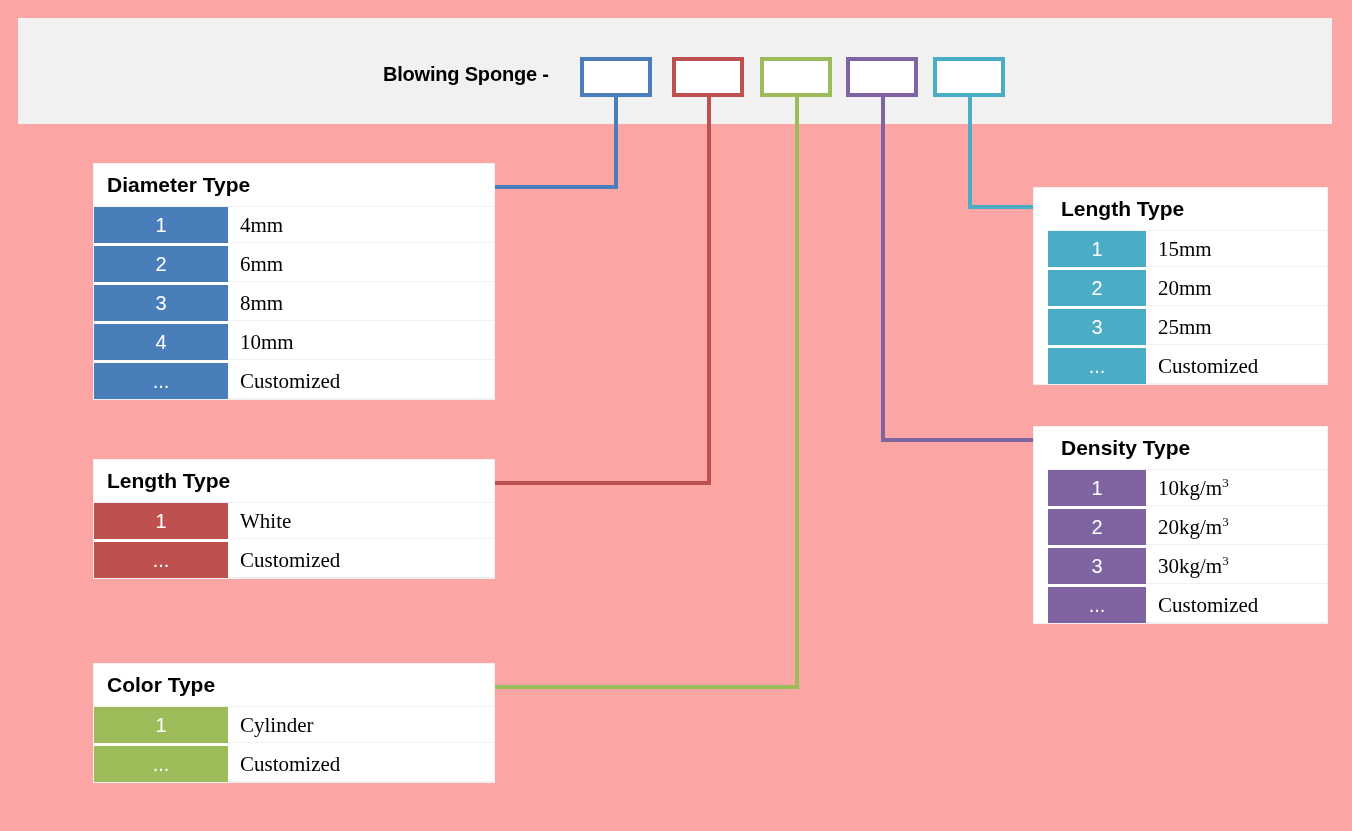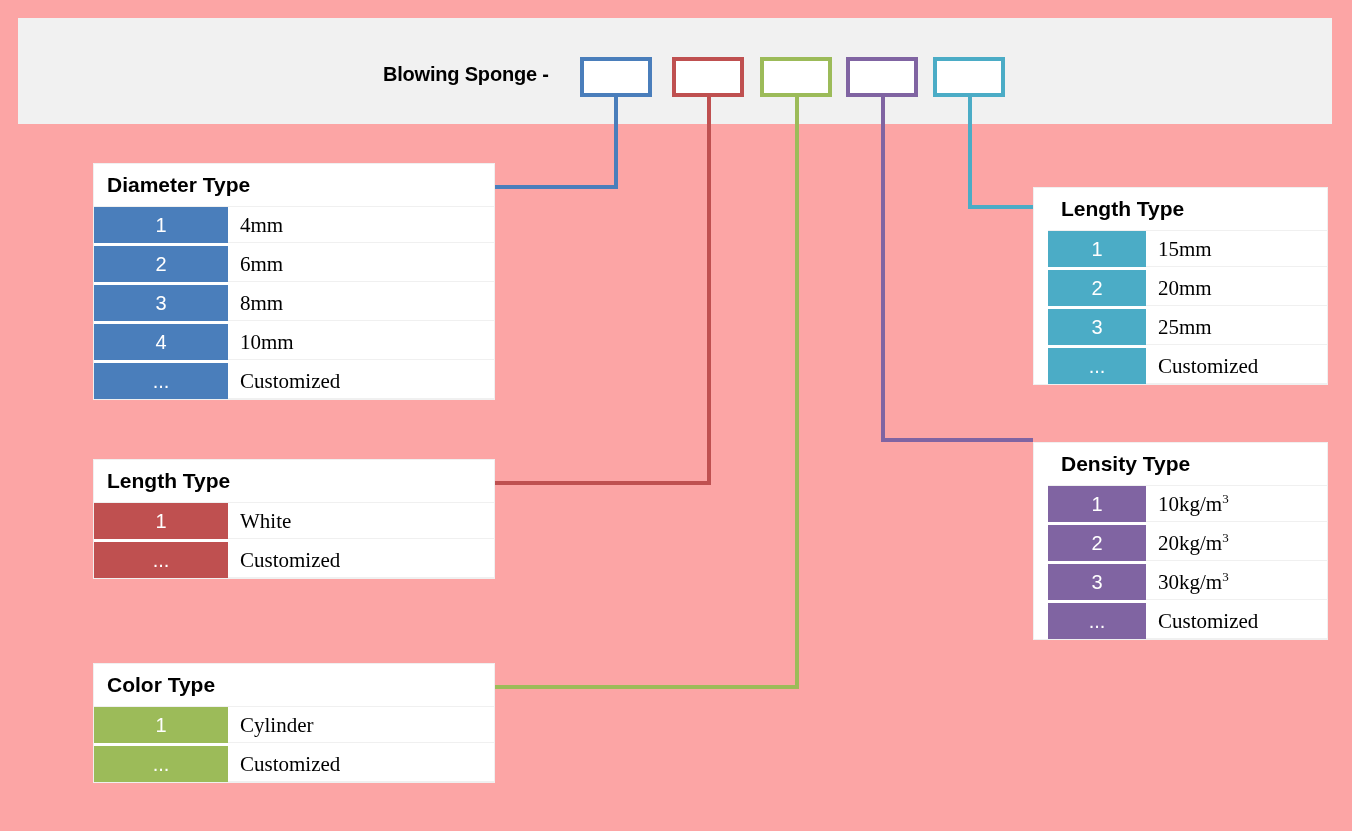--- a/index.html
+++ b/index.html
@@ -208,21 +208,21 @@
           <div class="cell-code" style="background: rgb(75, 172, 198);">3</div>
           <div class="cell-val">25mm</div>
         </div>
         <div class="tbl-row">
           <div class="cell-code" style="background: rgb(75, 172, 198);">...</div>
           <div class="cell-val">Customized</div>
         </div>
       </div>
   </div>
 
-  <div class="type-table tbl-right" id="tbl-density" style="top:442px;">
+  <div class="type-table tbl-right" id="tbl-density" style="top:426px;">
     <div class="tbl-title">Density Type</div>
     <div class="tbl-body">
         <div class="tbl-row">
           <div class="cell-code" style="background: rgb(128, 100, 162);">1</div>
           <div class="cell-val">10kg/m<sup>3</sup></div>
         </div>
         <div class="tbl-row">
           <div class="cell-code" style="background: rgb(128, 100, 162);">2</div>
           <div class="cell-val">20kg/m<sup>3</sup></div>
         </div>

